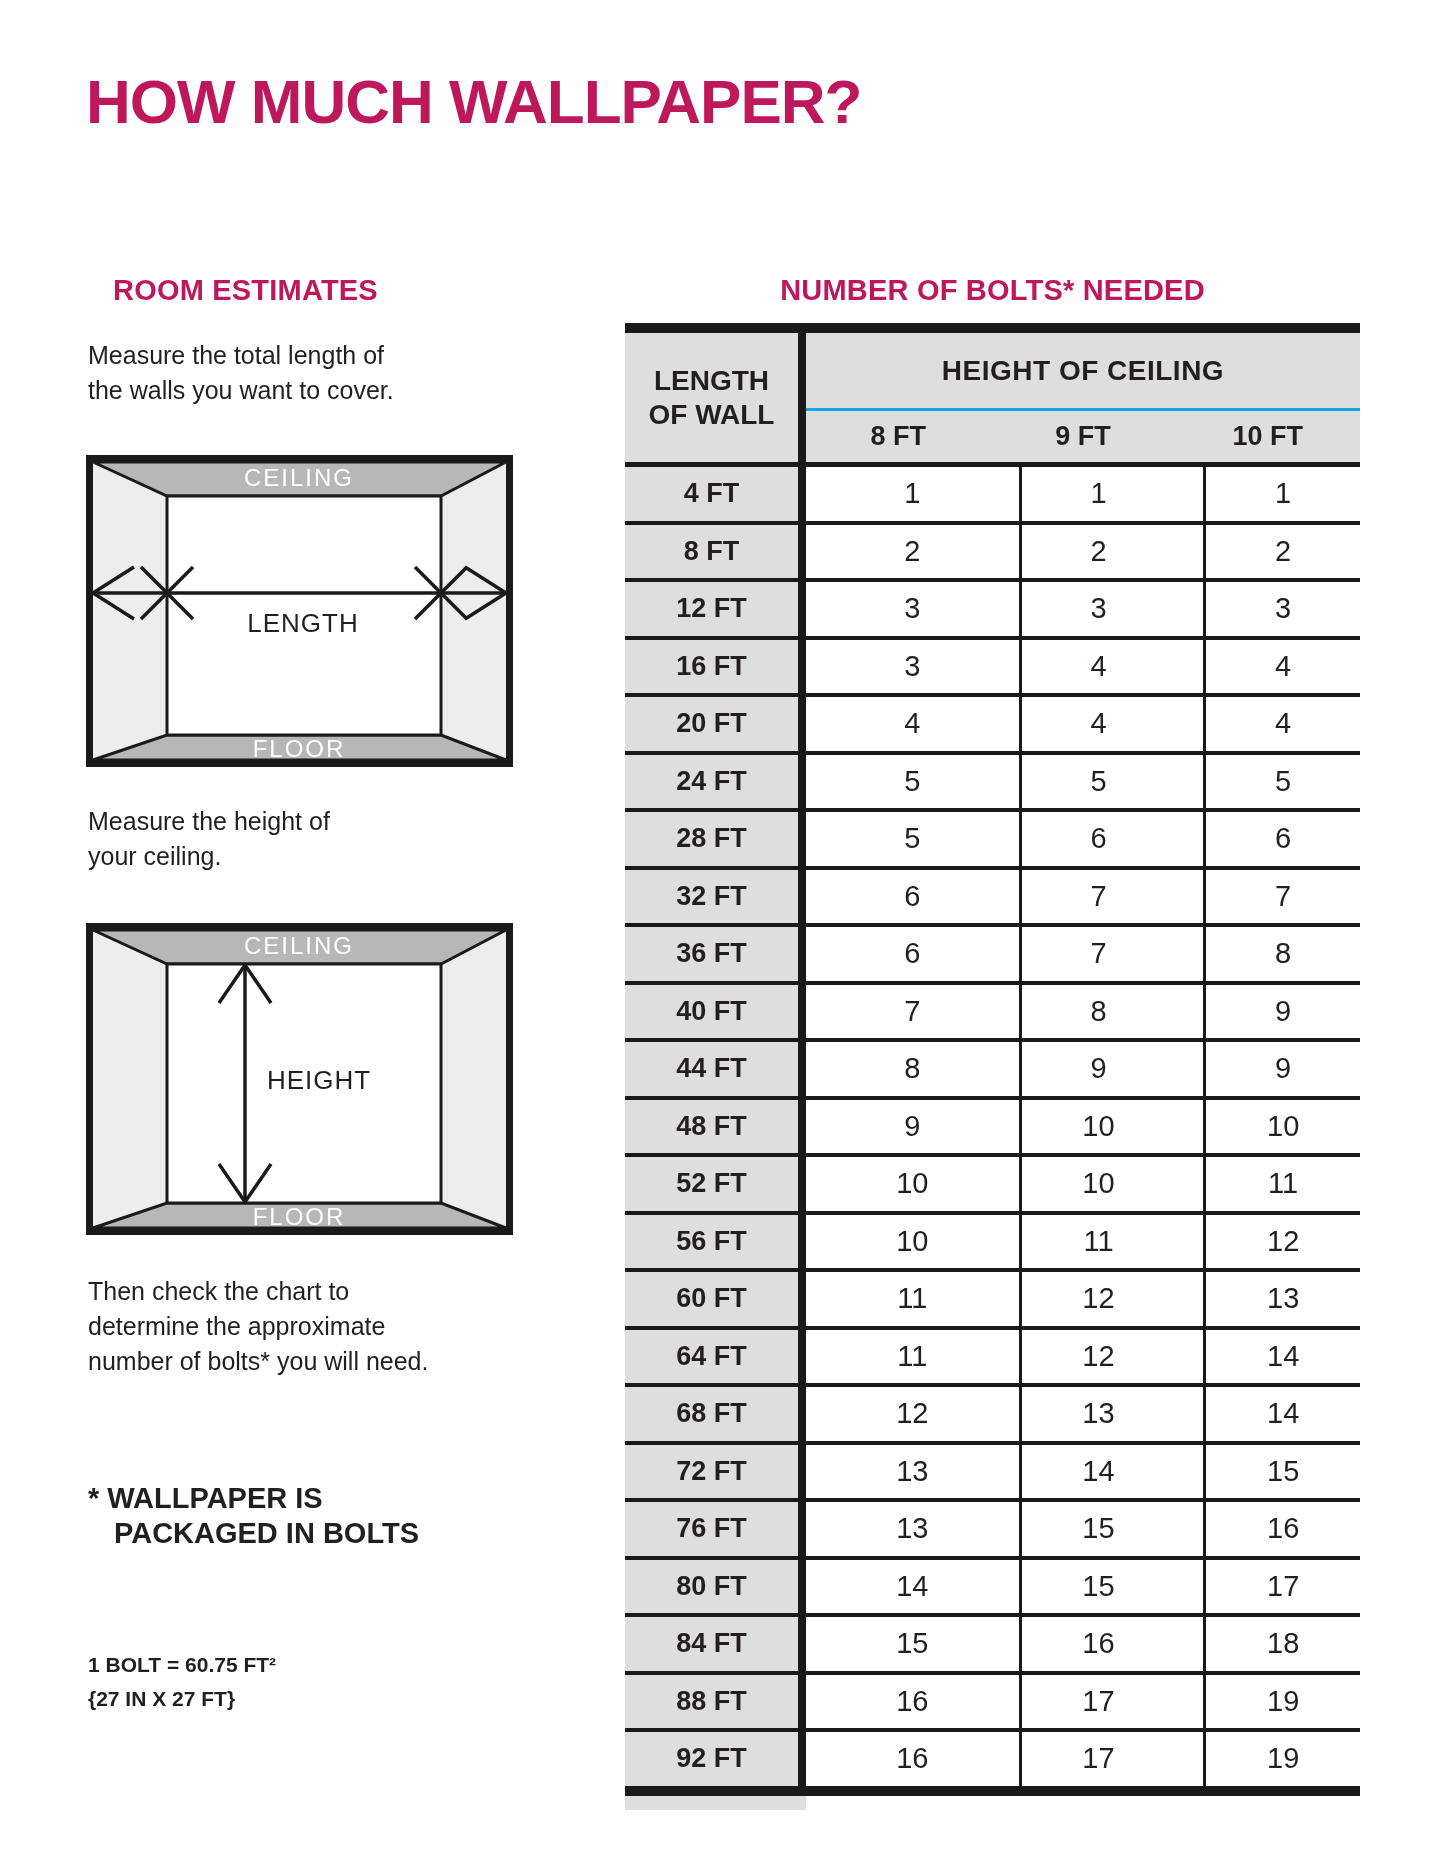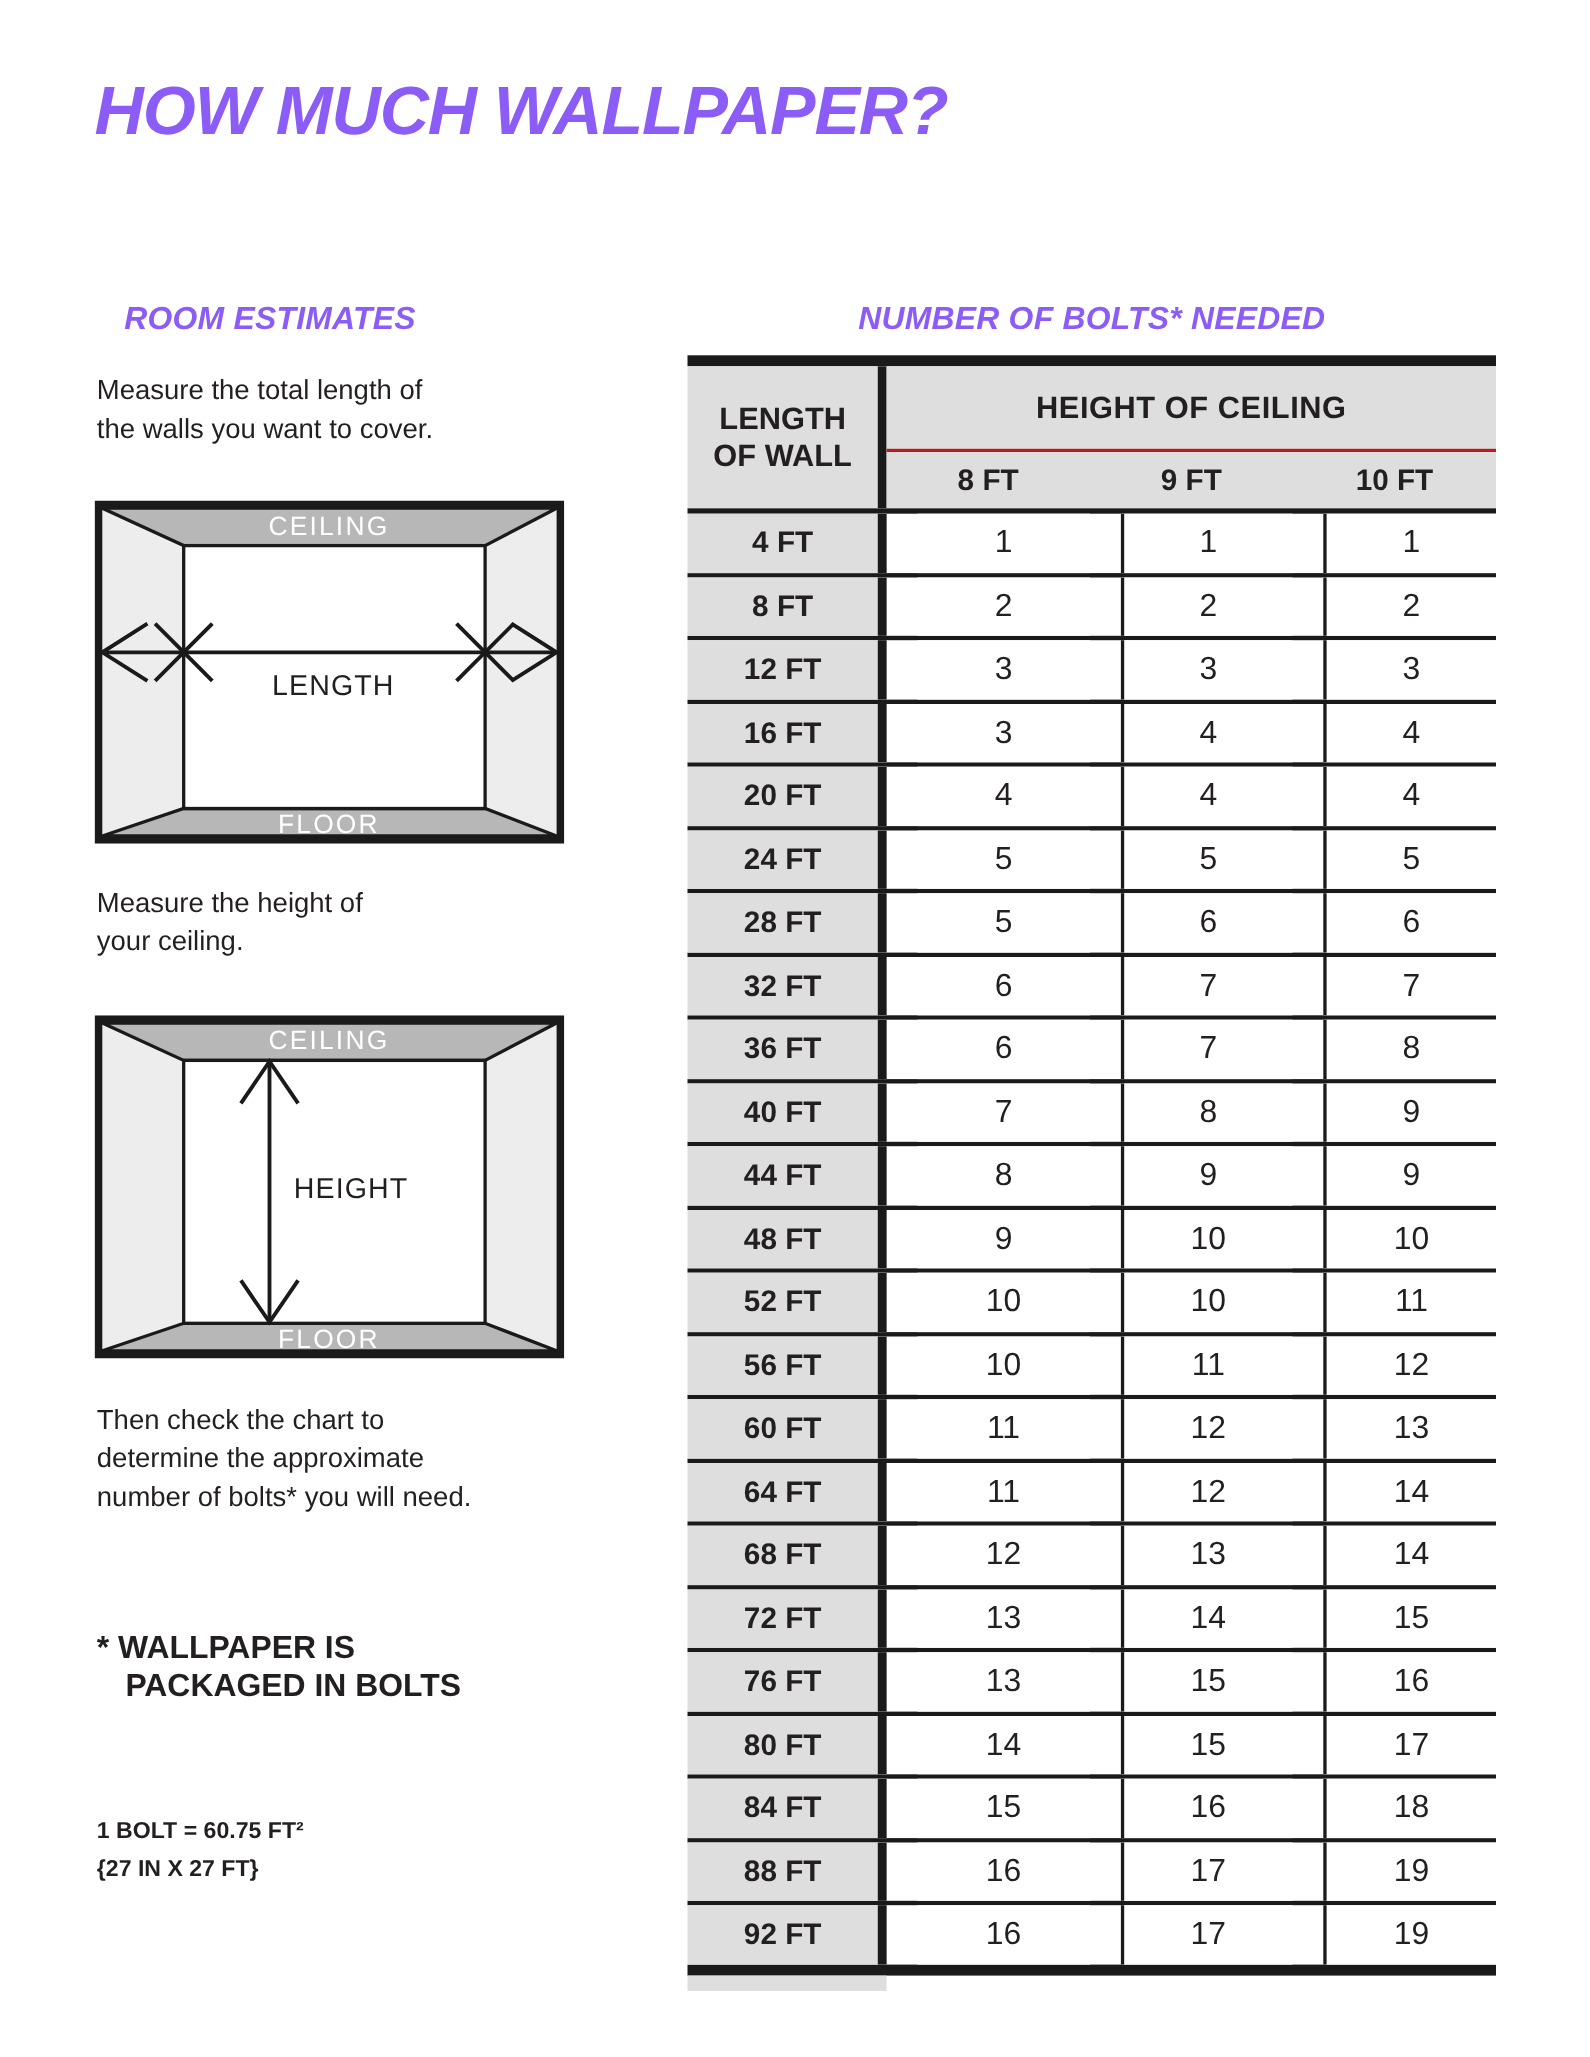--- a/index.html
+++ b/index.html
@@ -2,21 +2,21 @@
 <html><head>
 <meta charset="utf-8">
 <style>
   * { box-sizing: border-box; margin: 0; padding: 0; }
   html, body { background: #fff; }
   body {
     width: 1445px; height: 1870px; position: relative; overflow: hidden;
     font-family: "Liberation Sans", sans-serif; color: #231F20;
   }
   .abs { position: absolute; }
-  .blue { color: #8b5cf6; font-style: italic; }
+  .blue { color: #be185d; }
   .page-title {
     left: 86px; top: 66px; font-size: 62px; font-weight: bold; letter-spacing: -1px;
   }
   .section-heading {
     font-size: 29px; font-weight: bold; letter-spacing: 0.2px;
   }
   .room-heading { left: 88px; top: 274px; margin-left: 25px; }
   .para {
     left: 88px; font-size: 25px; line-height: 35px; white-space: pre-line;
   }
@@ -41,21 +41,21 @@
     left: 625px; top: 323px; width: 735px;
     border-top: 10px solid #1A1A1A; border-bottom: 10px solid #1A1A1A;
   }
   .thead { display: grid; grid-template-columns: 181px 1fr; border-bottom: 5px solid #1A1A1A; }
   .th-col1 {
     background: #DEDEDE; border-right: 8px solid #1A1A1A;
     display: flex; align-items: center; justify-content: center;
     font-weight: bold; font-size: 28px; line-height: 34px; text-align: center; white-space: pre-line;
   }
   .th-group {
-    height: 78px; background: #DEDEDE; border-bottom: 3px solid #b91c1c;
+    height: 78px; background: #DEDEDE; border-bottom: 3px solid #0ea5e9;
     display: flex; align-items: center; justify-content: center;
     font-weight: bold; font-size: 28px; letter-spacing: 0.5px;
   }
   .th-cols { height: 51px; background: #DEDEDE; display: grid; grid-template-columns: 1fr 1fr 1fr; }
   .th-col { display: flex; align-items: center; justify-content: center; font-weight: bold; font-size: 27px; }
   .trow { display: grid; grid-template-columns: 181px 1fr 1fr 1fr; height: 57.5px; border-top: 4px solid #1A1A1A; gap: 28px; }
   .trow:first-child { border-top: none; height: 53.5px; }
   .trow .lbl {
     background: #DEDEDE; border-right: 8px solid #1A1A1A;
     display: flex; align-items: center; justify-content: center;

